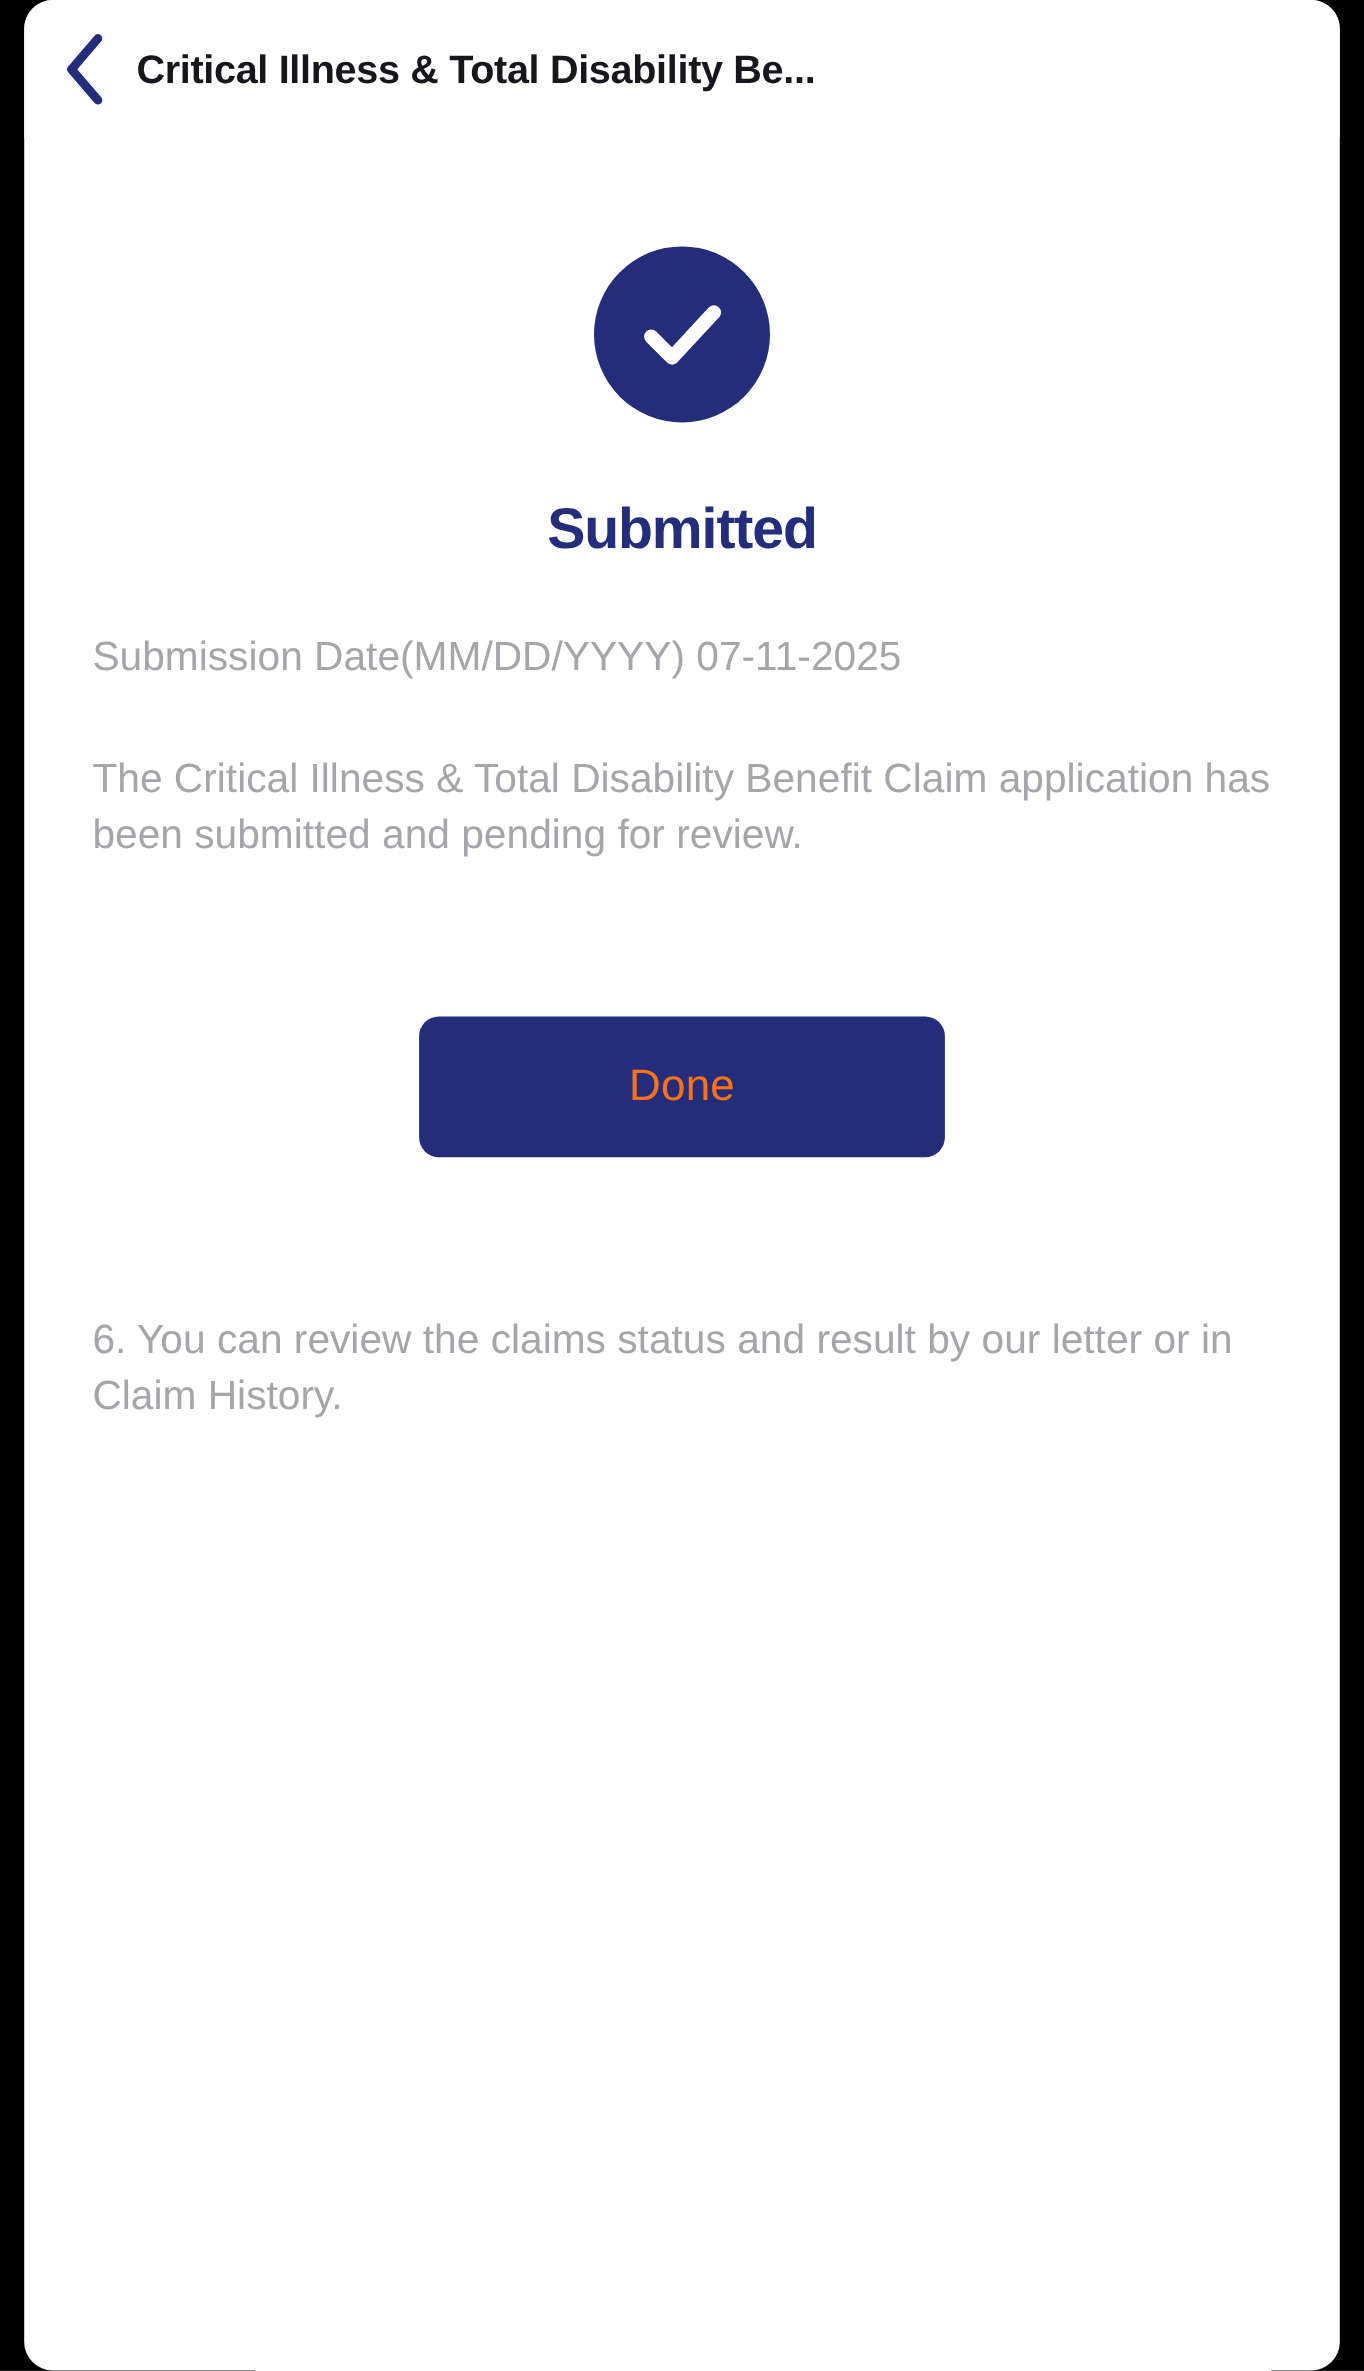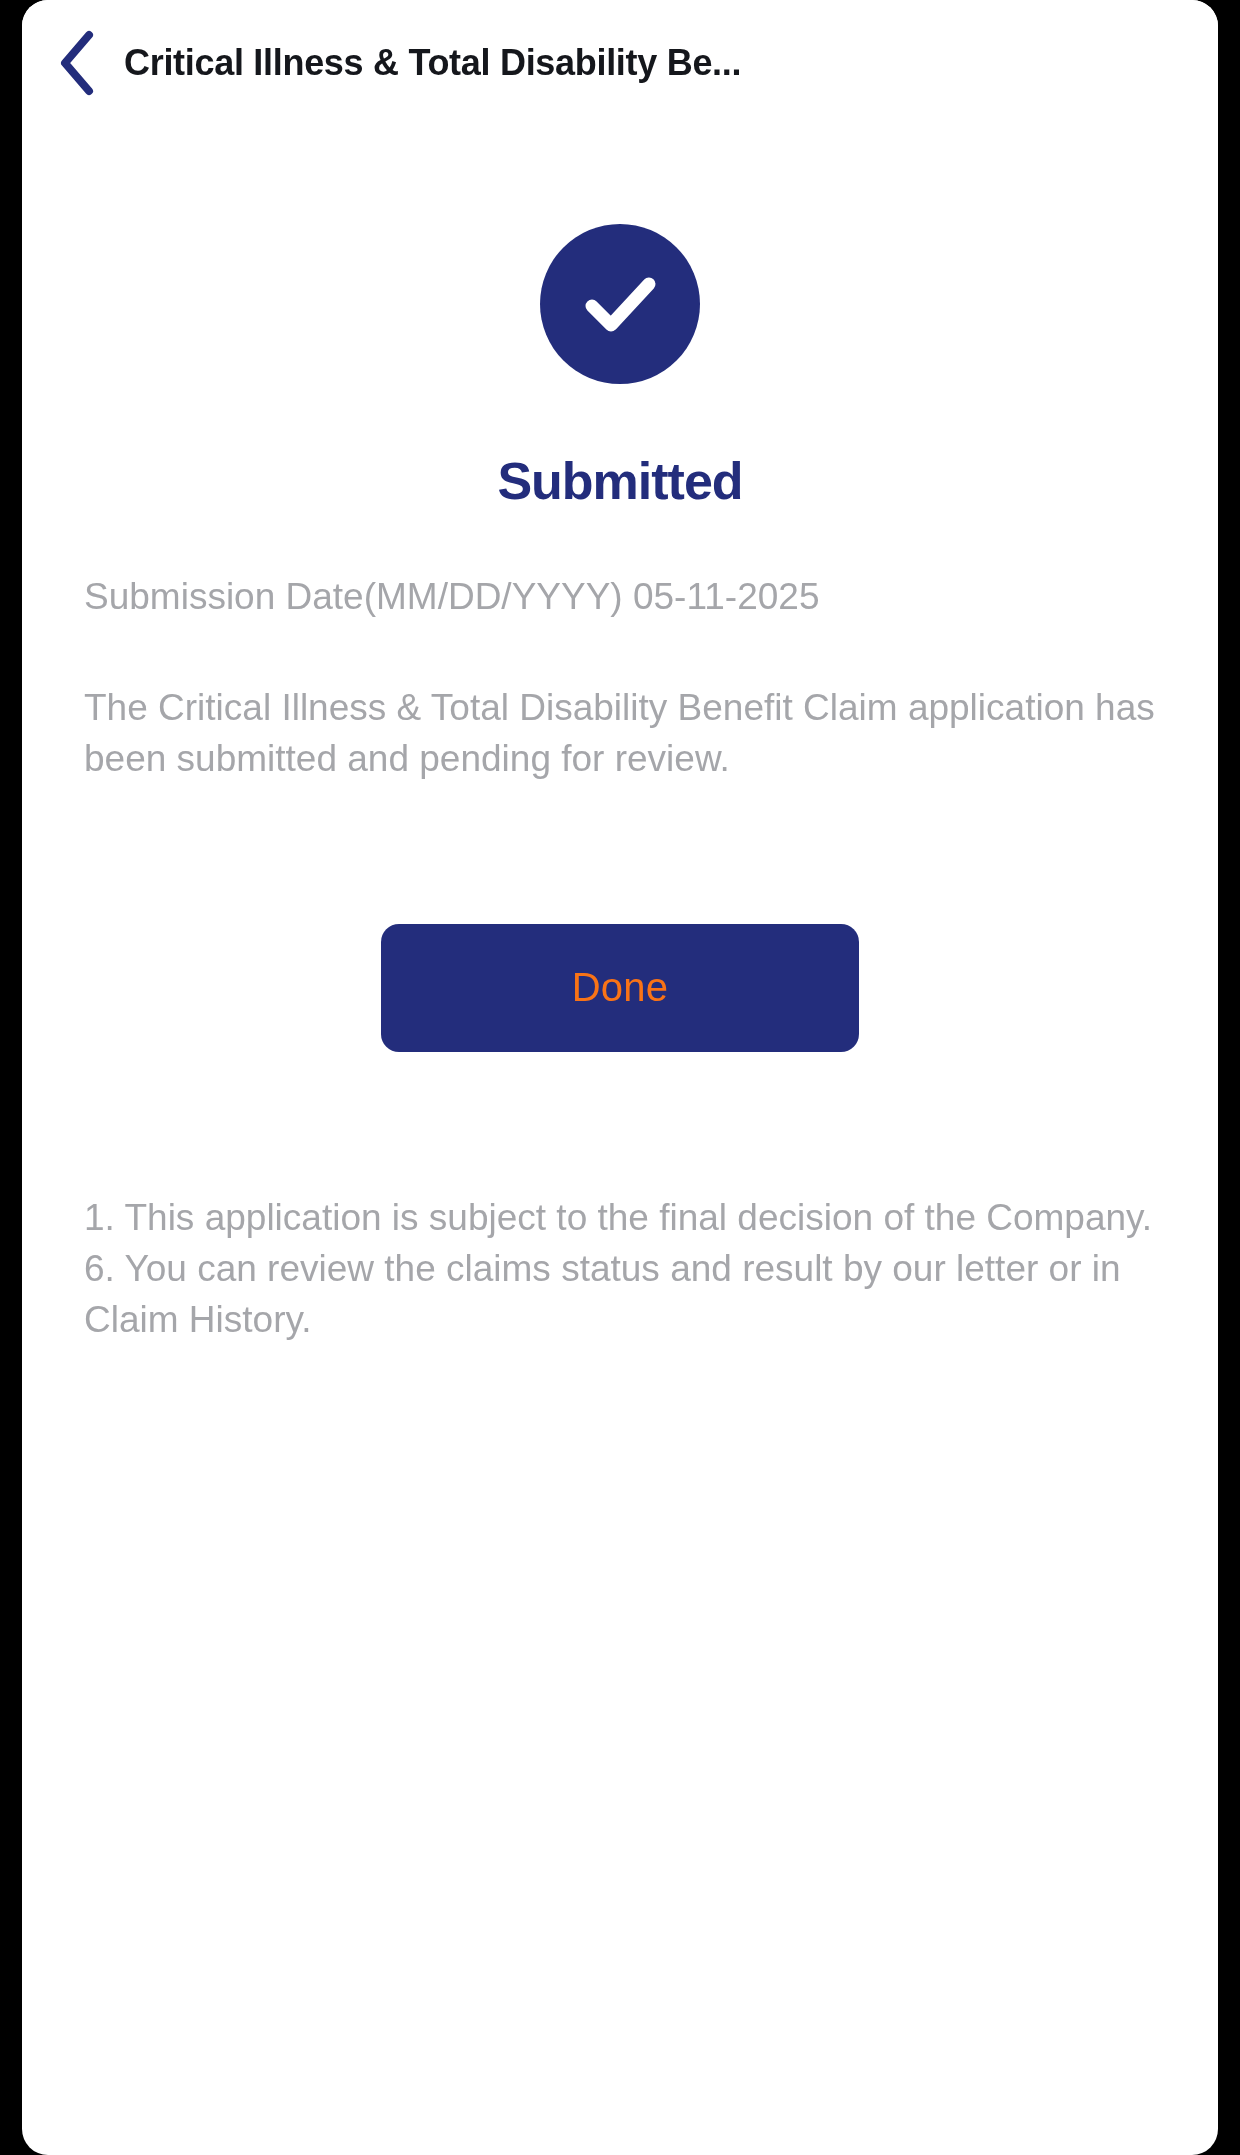--- a/index.html
+++ b/index.html
@@ -153,28 +153,27 @@
       <div class="check-wrap">
         <div class="check-circle">
           <svg width="96" height="96" viewBox="0 0 96 96">
             <polyline points="20,50 39,69 77,28" fill="none" stroke="#ffffff" stroke-width="13" stroke-linecap="round" stroke-linejoin="round"></polyline>
           </svg>
         </div>
       </div>
 
       <div class="status-title">Submitted</div>
 
-      <div class="muted submission-date">Submission Date(MM/DD/YYYY) 05-11-2025</div>
+      <div class="muted submission-date">Submission Date(MM/DD/YYYY) 07-11-2025</div>
 
       <div class="muted description">The Critical Illness &amp; Total Disability Benefit Claim application has been submitted and pending for review.</div>
 
       <div class="done-wrap">
         <button class="done-btn">Done</button>
       </div>
 
       <div class="notes">
-        <span class="note-line">1. This application is subject to the final decision of the Company.</span>
         <span class="note-line">6. You can review the claims status and result by our letter or in Claim History.</span>
       </div>
 
     </div>
   </div>
 </div>
 
 </body></html>

